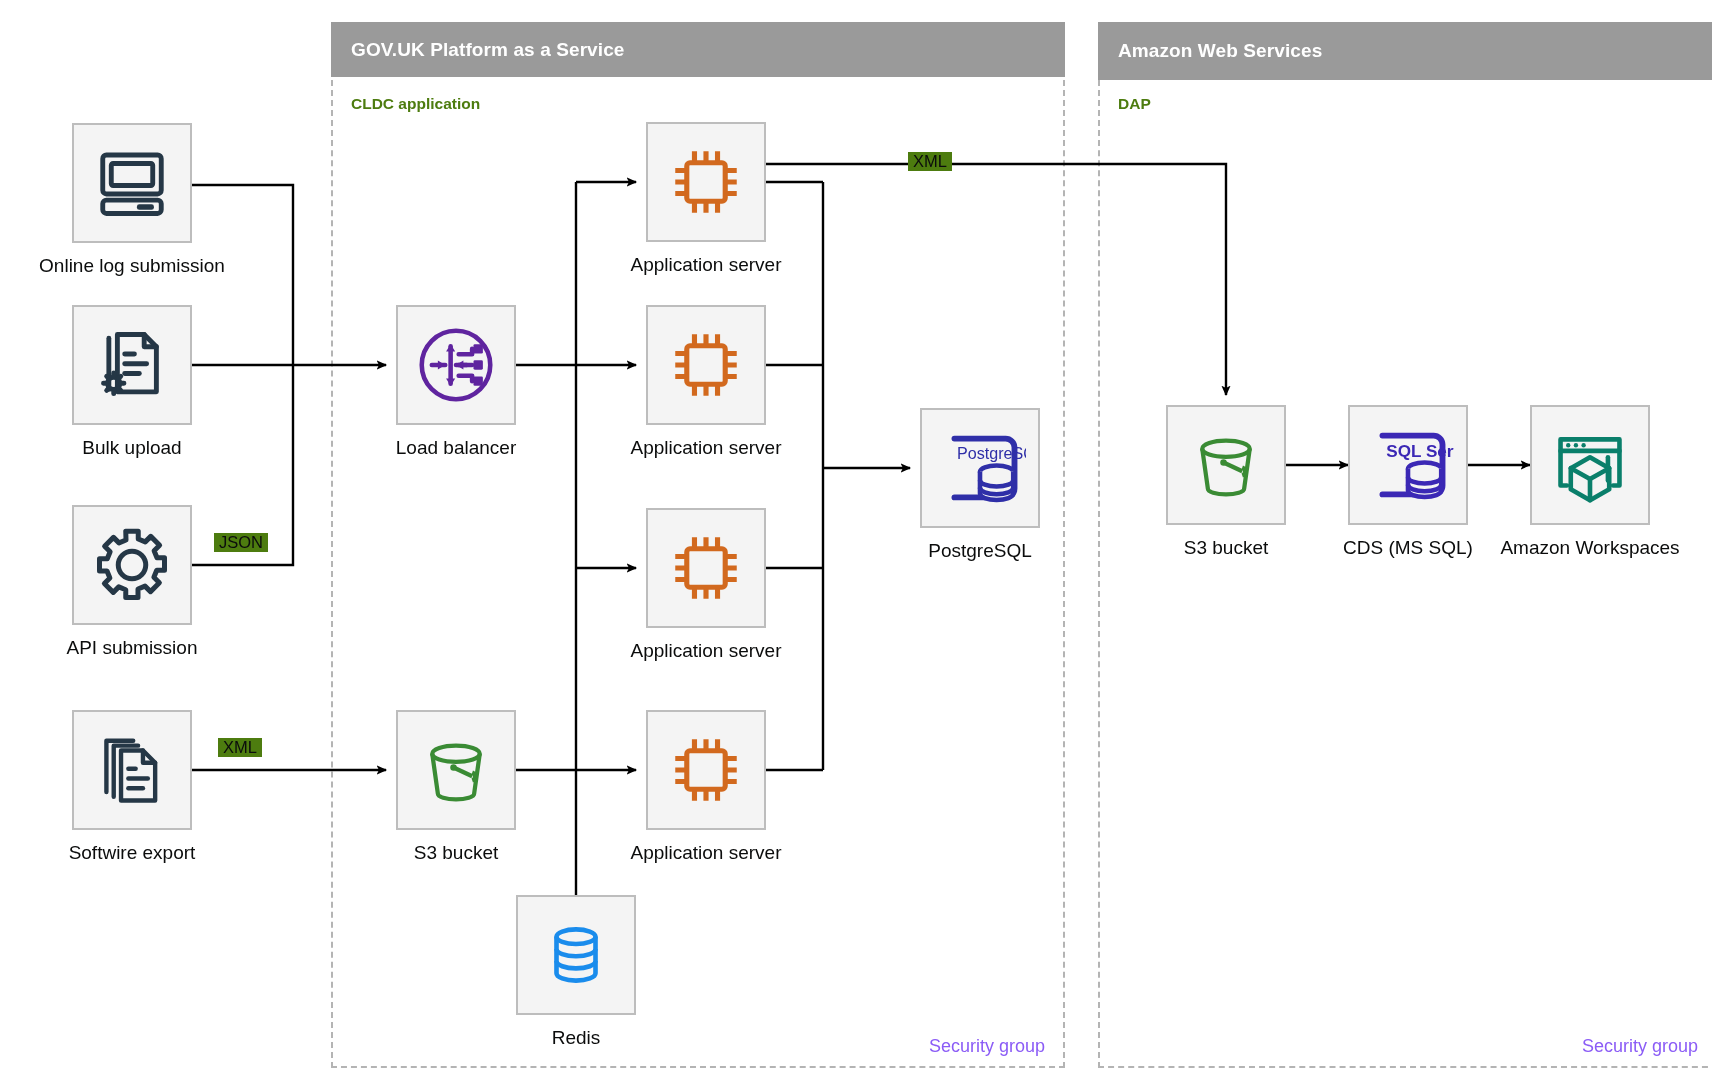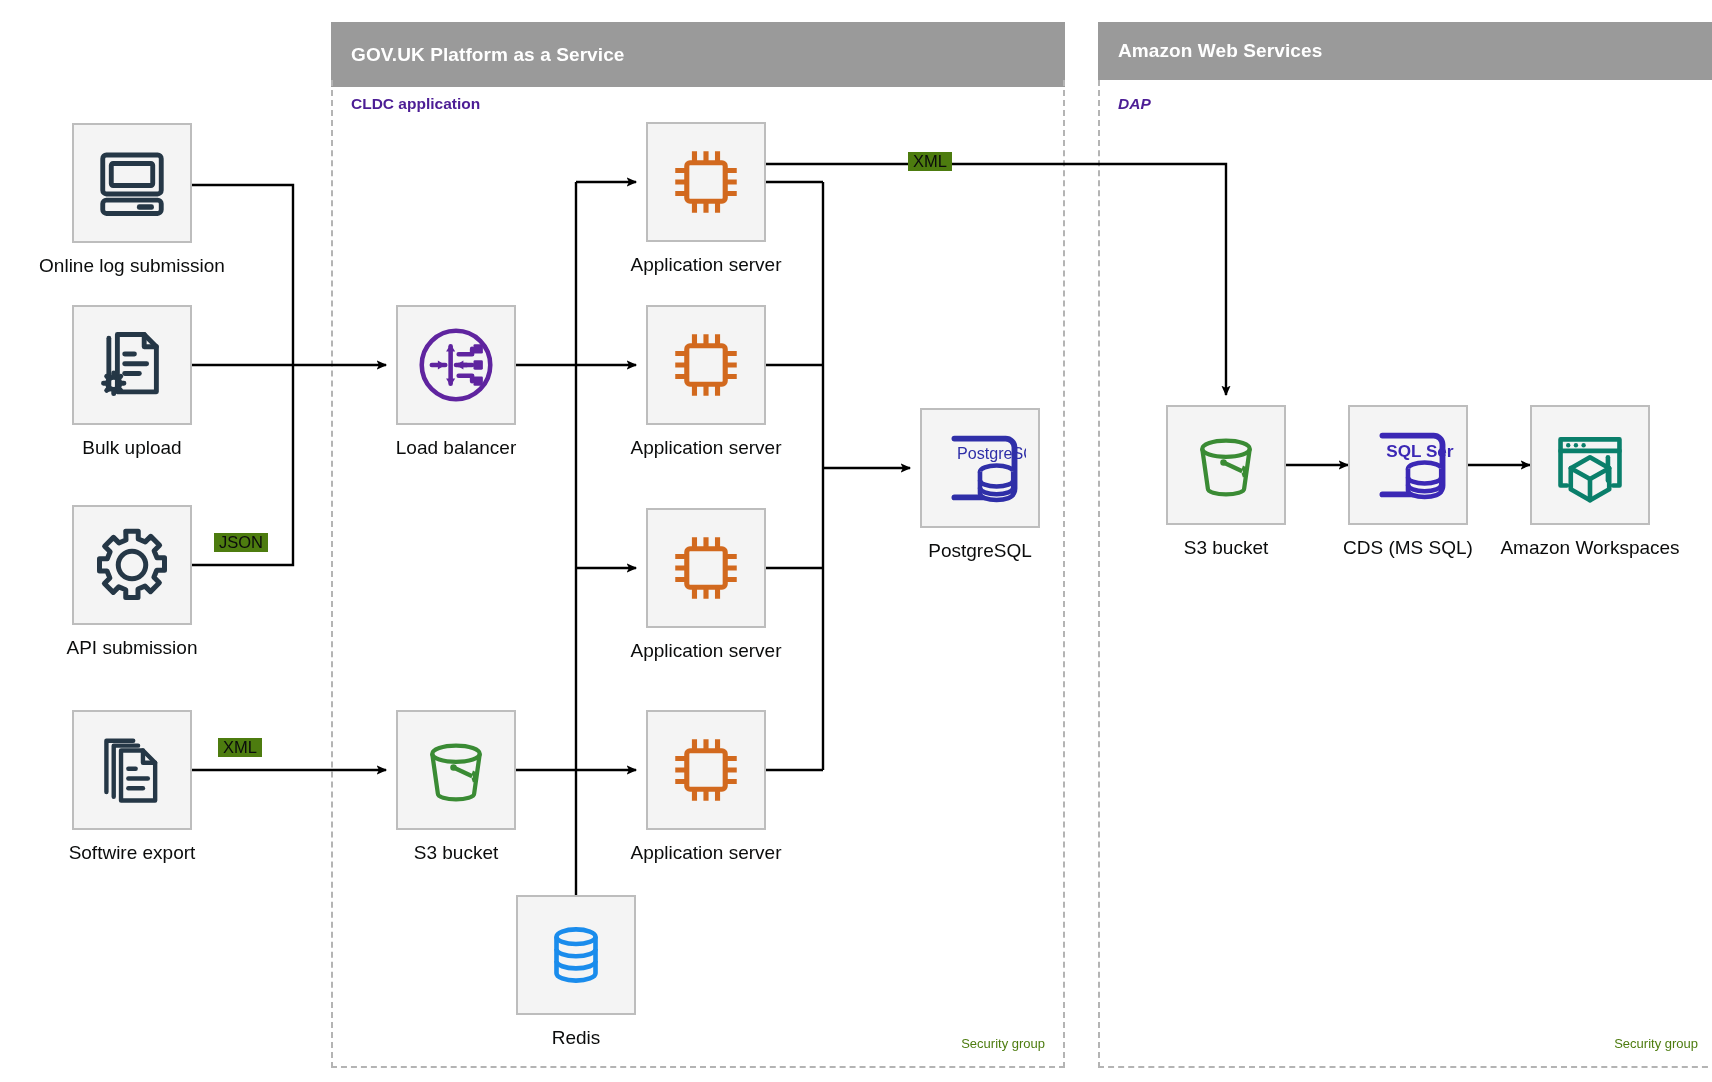--- a/index.html
+++ b/index.html
@@ -29,26 +29,26 @@
   .group-box {
     position:absolute;
     border:2px dashed #b4b4b4;
     border-top:none;
     background:transparent;
   }
   .group-sub {
     position:absolute;
     font-weight:bold;
     font-size:15.5px;
-    color:#4c1d95;
+    color:#4d7c0f;
   }
   .group-foot {
     position:absolute;
-    font-size:13px;
-    color:#4d7c0f;
+    font-size:18px;
+    color:#8b5cf6;
     text-align:right;
   }
 
   
   .node { position:absolute; }
   .node .tile {
     width:120px; height:120px;
     background:#f4f4f4;
     border:2px solid #bdbdbd;
     display:flex; align-items:center; justify-content:center;
@@ -69,32 +69,32 @@
     white-space:nowrap;
     background:#4d7c0f;
     padding:0 5px;
   }
 </style>
 </head>
 <body>
 
 <div id="stage">
 
-  <div class="group-band" style="left:331px; top:22px; width:734px; height:65px;">
+  <div class="group-band" style="left:331px; top:22px; width:734px; height:55px;">
     <span>GOV.UK Platform as a Service</span>
   </div>
   <div class="group-box" style="left:331px; top:80px; width:734px; height:988px;"></div>
   <div class="group-sub" style="left:351px; top:95px;">CLDC application</div>
   <div class="group-foot" style="left:845px; top:1036px; width:200px;">Security group</div>
 
   <div class="group-band" style="left:1098px; top:22px; width:732px; height:58px;text-align:center;">
     <span>Amazon Web Services</span>
   </div>
   <div class="group-box" style="left:1098px; top:80px; width:620px; height:988px;"></div>
-  <div class="group-sub" style="left:1118px; top:95px;font-style:italic;">DAP</div>
+  <div class="group-sub" style="left:1118px; top:95px;">DAP</div>
   <div class="group-foot" style="left:1498px; top:1036px; width:200px;">Security group</div>
 
   <svg class="wires" viewBox="0 0 1712 1082">
     <defs>
       <marker id="ah" markerWidth="11" markerHeight="11" refX="9.4" refY="5" orient="auto" markerUnits="userSpaceOnUse">
         <path d="M0,0.4 L10.5,5 L0,9.6 L2.4,5 Z" fill="#000"></path>
       </marker>
     </defs>
     <g stroke="#000" stroke-width="2.4" fill="none">
 

